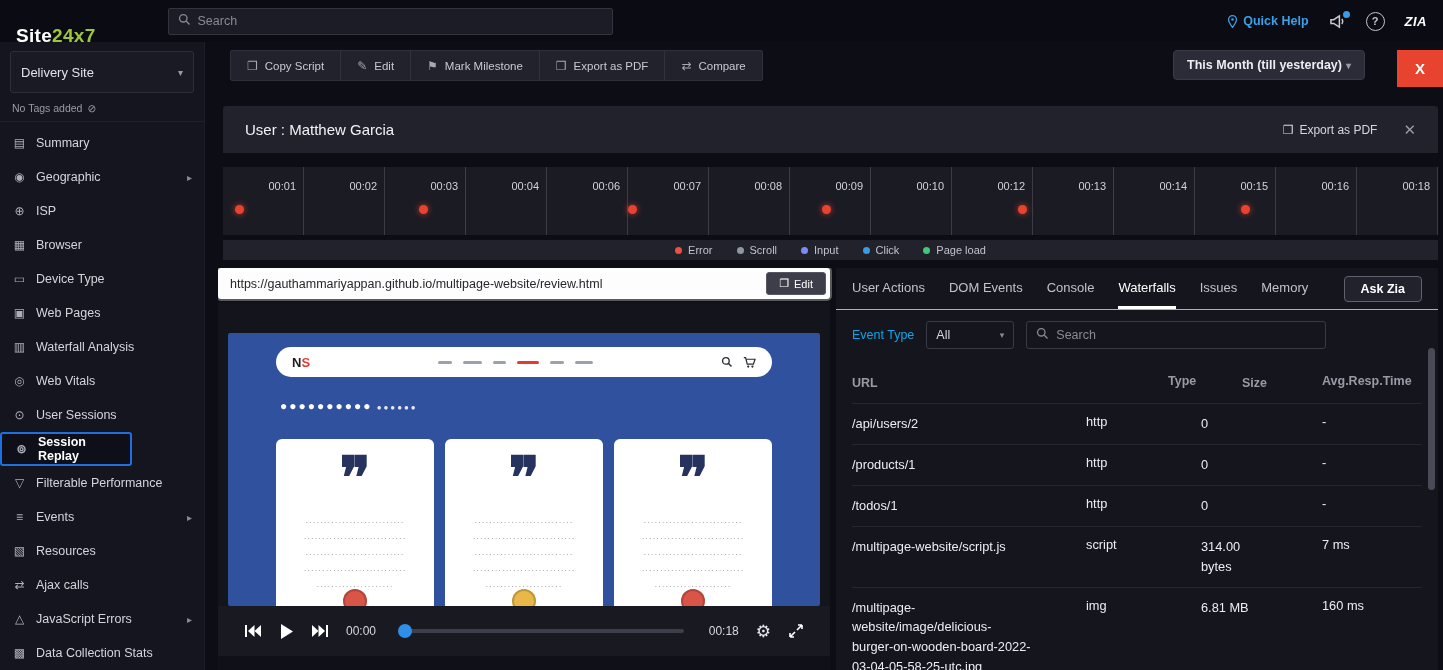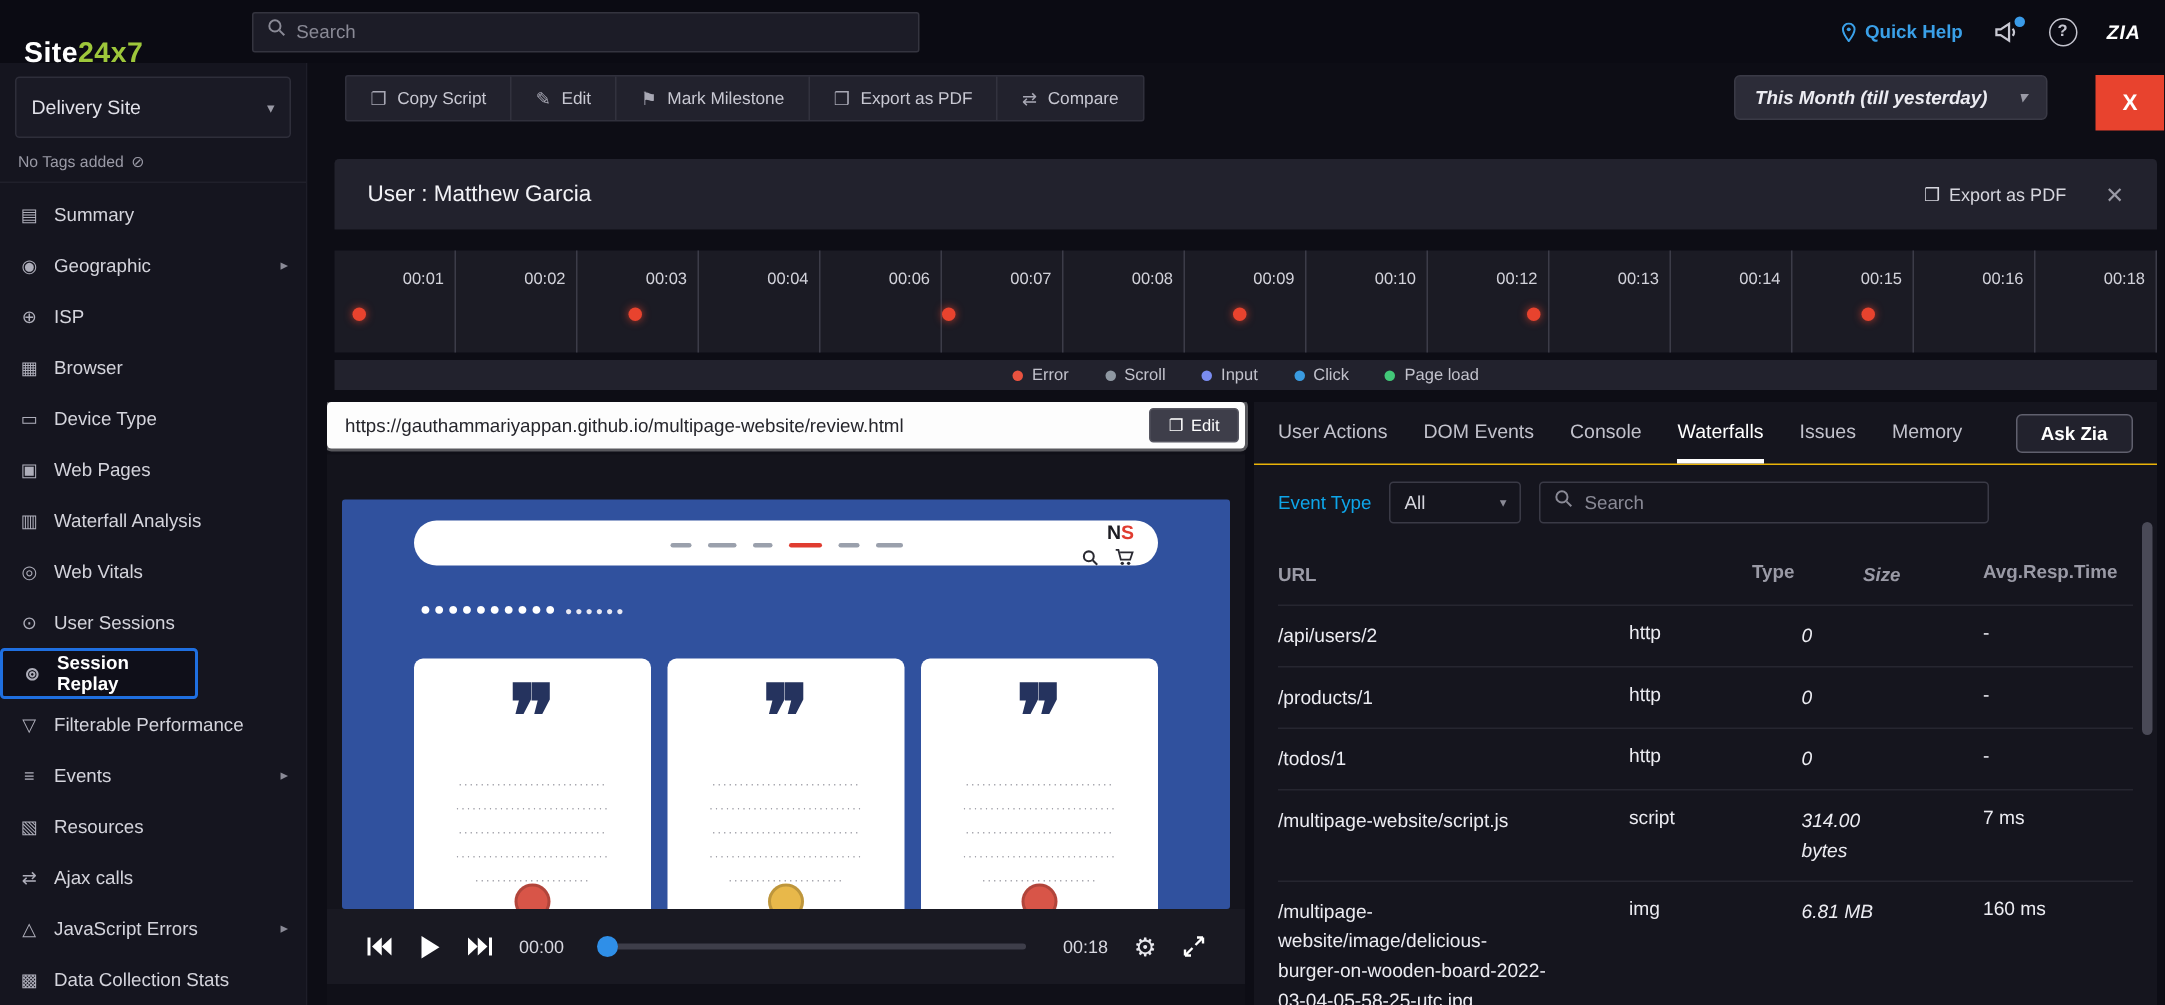--- a/index.html
+++ b/index.html
@@ -36,21 +36,21 @@
   .nav-item.active { border:2px solid #1f6fe0; border-radius:3px; width:132px; background:#0f0f19; color:#fff; font-weight:bold; }
 
   
   .main { flex:1; display:flex; flex-direction:column; padding:8px 0 0 13px; overflow:hidden; background:#0d0d15; }
 
   .toolbar-row { display:flex; align-items:flex-start; height:38px; flex:0 0 38px; }
   .toolbar { display:flex; background:#22222d; border:1px solid #30303c; border-radius:2px; height:31px; margin-left:12px; }
   .toolbar-btn { display:flex; align-items:center; gap:7px; padding:0 16px; font-size:11.5px; color:#c8c8d2; border-right:1px solid #32323e; cursor:pointer; white-space:nowrap; }
   .toolbar-btn:last-child { border-right:none; }
   .toolbar-btn .ticon { font-size:12px; color:#a8a8b4; }
-  .period { margin-left:auto; height:30px; background:#2c2c38; border:1px solid #3a3a46; border-radius:4px; display:flex; align-items:center; gap:21px; padding:0 13px; font-size:12.5px; font-weight:bold; color:#ececf2; cursor:pointer; white-space:nowrap;font-style:italic; }
+  .period { margin-left:auto; height:30px; background:#2c2c38; border:1px solid #3a3a46; border-radius:4px; display:flex; align-items:center; gap:4px; padding:0 13px; font-size:12.5px; font-weight:bold; color:#ececf2; cursor:pointer; white-space:nowrap; }
   .period .caret { font-size:10px; color:#9a9aa6; }
   .close-red { width:46px; height:37px; background:#e8432e; color:#fff; font-size:15px; font-weight:bold; border:none; margin-left:32px; cursor:pointer; font-family:"Liberation Sans", sans-serif; }
 
   .session-header { margin:18px 5px 0 5px; height:47px; flex:0 0 47px; background:#22222d; border-radius:3px 3px 0 0; display:flex; align-items:center; padding:0 22px; }
   .session-title { font-size:15px; color:#f2f2f6; }
   .session-right { margin-left:auto; display:flex; align-items:center; gap:26px; }
   .export-link { font-size:12px; color:#d6d6de; display:flex; align-items:center; gap:6px; cursor:pointer; }
   .hdr-close { color:#9a9aa6; font-size:15px; cursor:pointer; }
 
   .timeline { margin:14px 5px 0 5px; height:68px; flex:0 0 68px; background:#1b1b24; position:relative; }
@@ -66,21 +66,21 @@
 
   .split { margin:8px 5px 0 0; flex:1; display:flex; gap:6px; overflow:hidden; }
 
   
   .replay { width:612px; flex:0 0 612px; display:flex; flex-direction:column; background:#101018; padding-bottom:14px; }
   .url-bar { height:31px; flex:0 0 31px; background:#fdfdfd; border-radius:3px; display:flex; align-items:center; padding:0 4px 0 12px; font-size:12.5px; color:#26262c; box-shadow:0 0 0 2px rgba(255,255,255,.3); margin-bottom:4px; }
   .url-text { overflow:hidden; text-overflow:ellipsis; white-space:nowrap; }
   .copy-btn { margin-left:auto; background:#3e3e4a; color:#fff; font-size:11px; padding:4px 12px; border-radius:3px; border:1px solid #575762; display:flex; align-items:center; gap:5px; cursor:pointer; font-family:"Liberation Sans", sans-serif; }
   .stage { flex:1; background:#14141c; overflow:hidden; padding:30px 10px 0; display:flex; justify-content:center; }
   .preview { width:592px; background:#30519e; border-radius:2px; padding:14px 48px 0; }
-  .p-navbar { height:30px; background:#fff; border-radius:16px; display:flex; align-items:flex-end; padding:0 16px;flex-direction:column; }
+  .p-navbar { height:30px; background:#fff; border-radius:16px; display:flex; align-items:center; padding:0 16px; }
   .p-logo { font-size:13px; font-weight:800; color:#1c1c22; }
   .p-logo .s { color:#e03c30; }
   .p-menu { margin:0 auto; display:flex; gap:11px; align-items:center; }
   .p-dash { height:3px; background:#9aa0ac; border-radius:2px; }
   .p-dash.hot { background:#e03c30; box-shadow:0 5px 0 -3.6px #e03c30; }
   .p-nav-icons { display:flex; gap:10px; align-items:center; }
   .p-heading { margin:22px 0 0 4px; color:#fff; font-size:12px; letter-spacing:2px; font-weight:bold; white-space:nowrap; }
   .p-heading .sm { font-size:8px; color:#e8e8f2; letter-spacing:2px; }
   .p-cards { display:flex; gap:11px; margin-top:26px; }
   .t-card { flex:1; background:#fff; border-radius:6px; height:240px; padding-top:10px; text-align:center; position:relative; }
@@ -106,21 +106,21 @@
   .select { width:88px; height:28px; border:1px solid #3a3a46; border-radius:3px; display:flex; align-items:center; padding:0 9px; font-size:12.5px; color:#d6d6de; cursor:pointer; }
   .select .caret { margin-left:auto; color:#8a8a96; font-size:9px; }
   .searchbox { width:300px; height:28px; border:1px solid #3a3a46; border-radius:3px; display:flex; align-items:center; gap:7px; padding:0 9px; }
   .searchbox input { background:transparent; border:none; outline:none; color:#cfcfd8; font-size:12.5px; width:100%; font-family:"Liberation Sans", sans-serif; }
   .searchbox input::placeholder { color:#8a8a96; }
   .wf-table { padding:0 16px; flex:1; overflow:hidden; }
   .thead { display:flex; padding:13px 0 10px; font-size:12.5px; font-weight:bold; color:#9a9aa6; }
   .trow { display:flex; padding:10px 0; border-top:1px solid #262630; font-size:12.8px; color:#ececf2; align-items:flex-start;gap:41px; }
   .col-url { flex:1; padding-right:14px; line-height:1.55; word-break:break-word; }
   .col-type { width:74px; flex:0 0 74px; }
-  .col-size { width:80px; flex:0 0 80px; line-height:1.55; padding-right:8px;font-style:italic; }
+  .col-size { width:80px; flex:0 0 80px; line-height:1.55; padding-right:8px; }
   .col-time { width:100px; flex:0 0 100px; }
   .scrollthumb { position:absolute; right:3px; top:80px; width:7px; height:142px; background:#4a4a57; border-radius:4px; }
 </style>
 </head>
 <body>
 
 <div class="app">
 
   <header class="topbar">
     <div class="logo"><span>Site</span><span class="accent">24x7</span></div>

